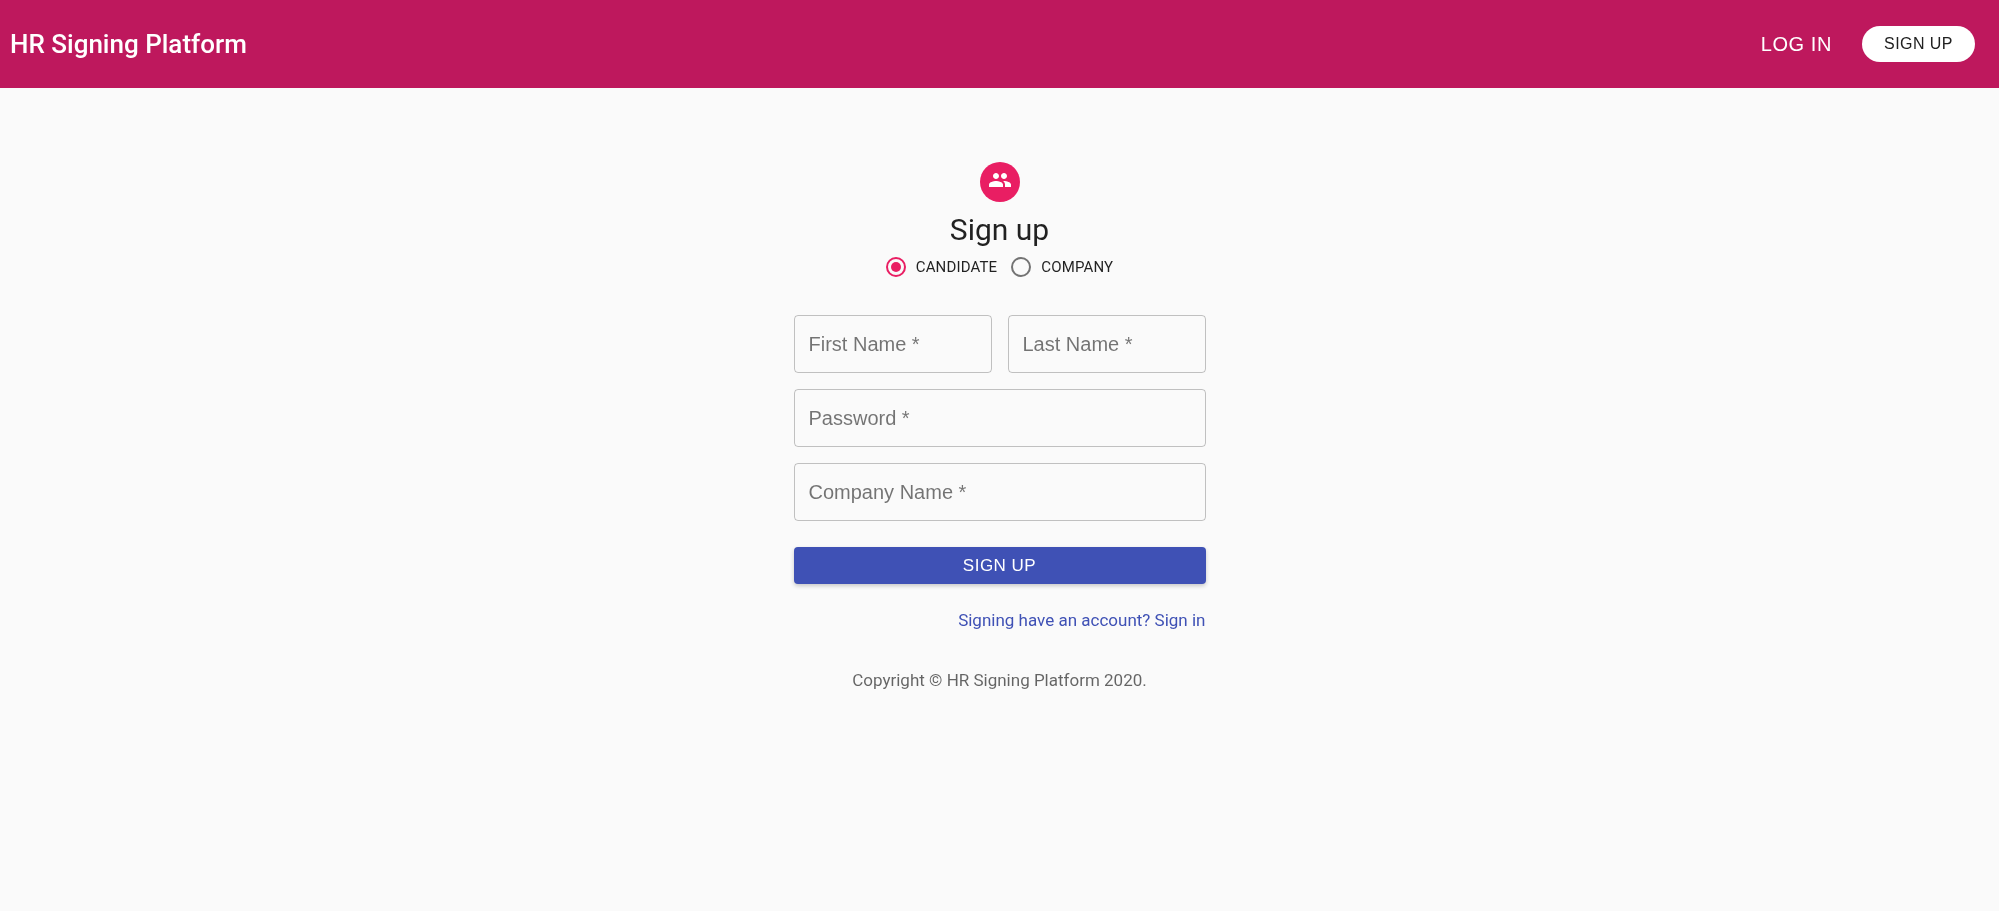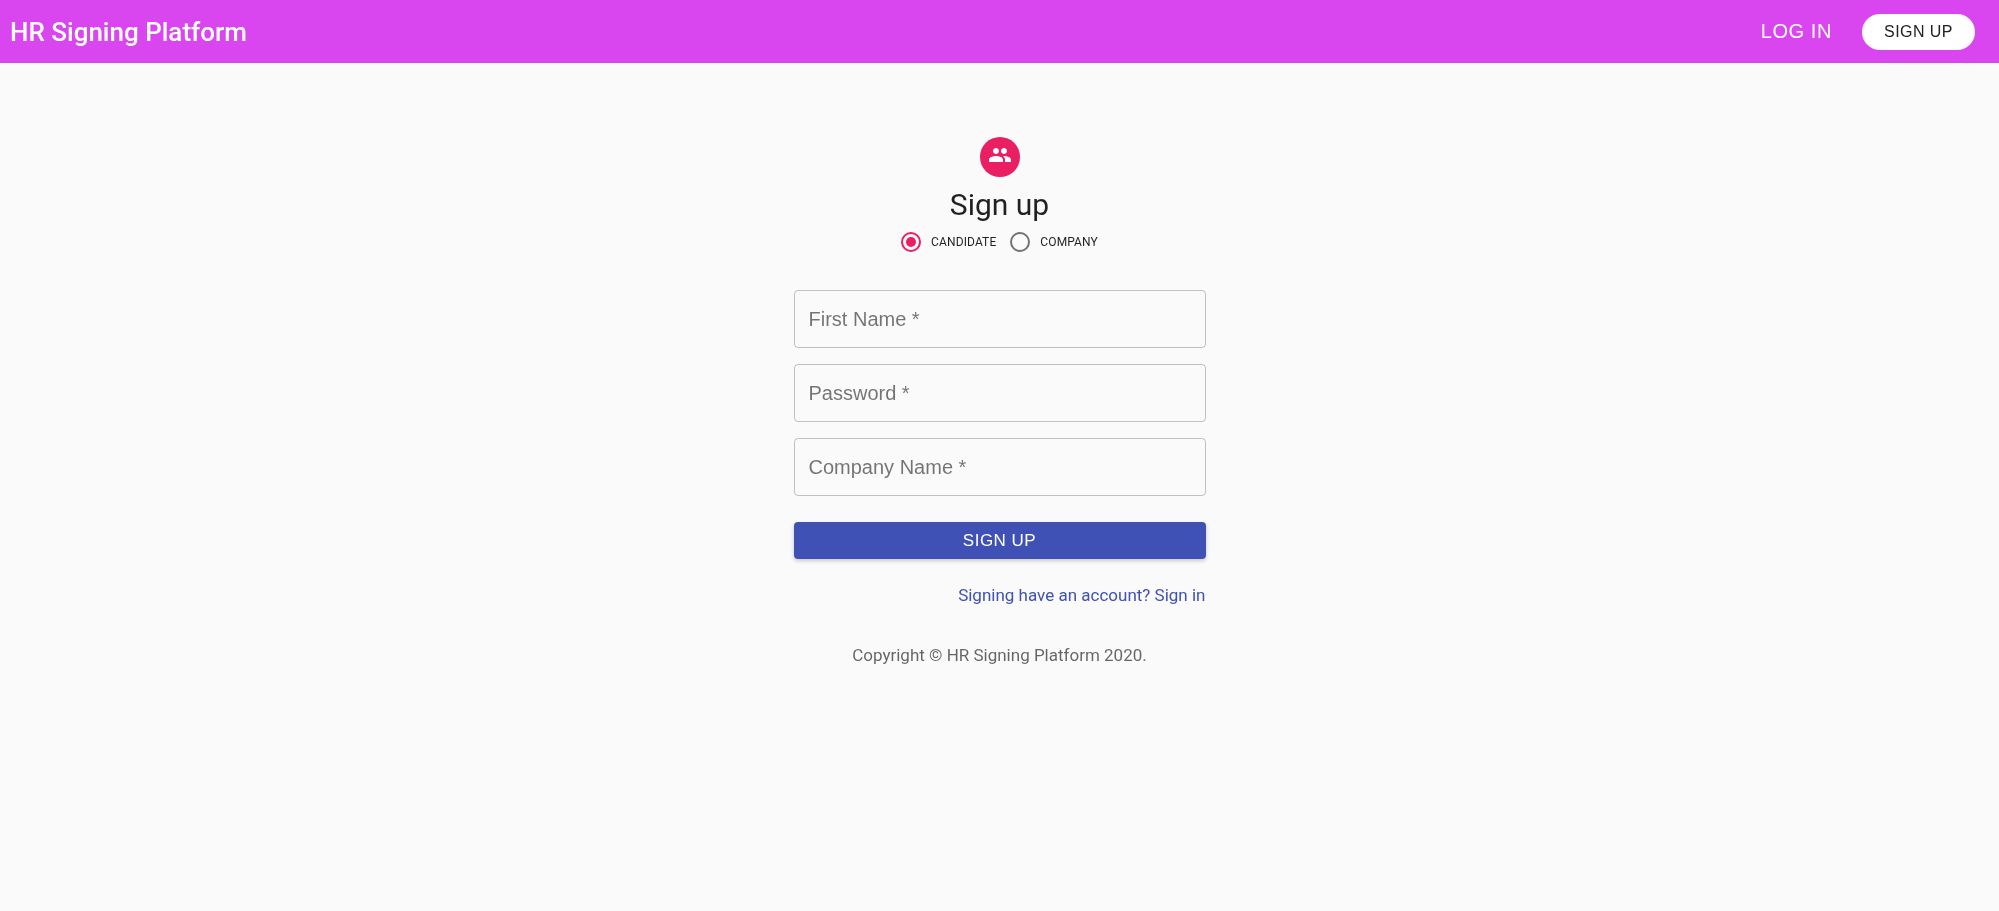--- a/index.html
+++ b/index.html
@@ -5,23 +5,23 @@
   * { box-sizing: border-box; margin: 0; padding: 0; }
   body {
     font-family: "Roboto", "Helvetica", "Arial", sans-serif;
     background: #fafafa;
     color: rgba(0,0,0,0.87);
     width: 1999px;
     height: 911px;
     overflow: hidden;
   }
   .appbar {
-    background: #d946ef;
+    background: #be185d;
     color: #fff;
-    height: 63px;
+    height: 88px;
     display: flex;
     align-items: center;
     padding: 0 24px 0 10px;
   }
   .appbar .title {
     font-size: 26px;
     font-weight: 500;
     flex: 1;
   }
   .appbar .login-btn {
@@ -94,21 +94,21 @@
   .radio-outer.checked {
     border-color: #e91e63;
   }
   .radio-inner {
     width: 10px;
     height: 10px;
     border-radius: 50%;
     background: #e91e63;
   }
   .radio-label {
-    font-size: 12px;
+    font-size: 15px;
     letter-spacing: 0.01em;
     color: rgba(0,0,0,0.87);
   }
   .form {
     width: 412px;
     display: flex;
     flex-direction: column;
     gap: 16px;
   }
   .row {
@@ -199,20 +199,23 @@
       <span class="radio-outer"></span>
       <span class="radio-label">COMPANY</span>
     </label>
   </div>
 
   <form class="form">
     <div class="row">
       <div class="field">
         <input type="text" placeholder="First Name *" style="">
       </div>
+      <div class="field">
+        <input type="text" placeholder="Last Name *" style="">
+      </div>
     </div>
     <div class="field">
       <input type="password" placeholder="Password *" style="">
     </div>
     <div class="field">
       <input type="text" placeholder="Company Name *" style="">
     </div>
     <button type="submit" class="submit-btn">SIGN UP</button>
     <div class="links">
       <a class="signin-link">Signing have an account? Sign in</a>

